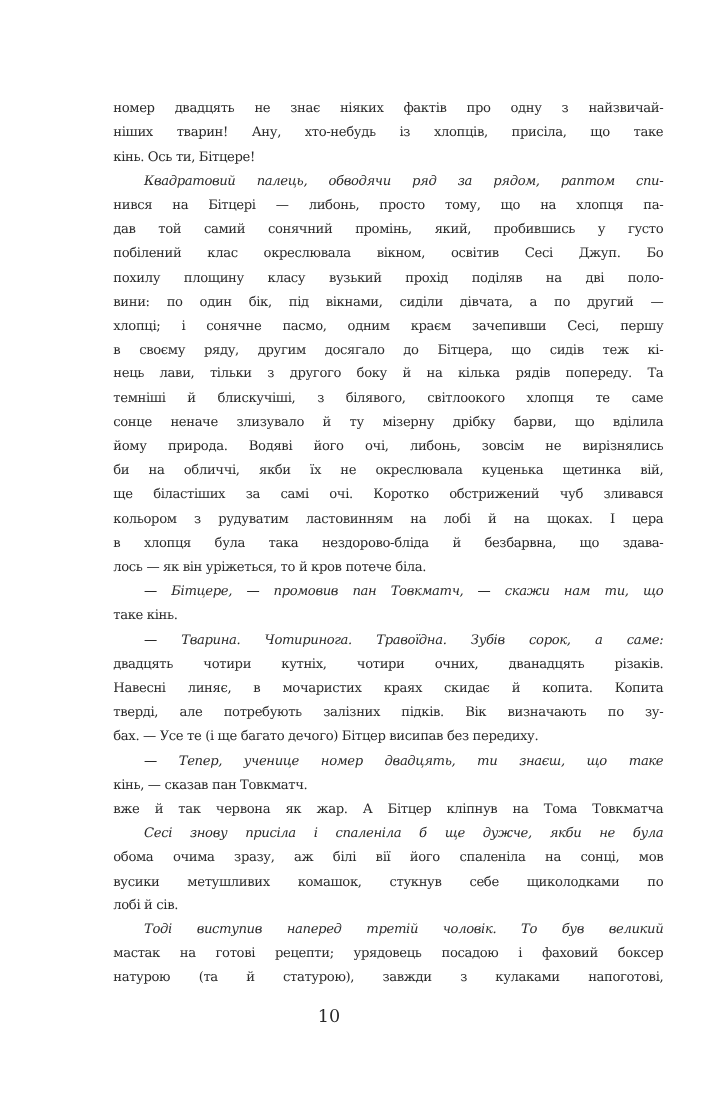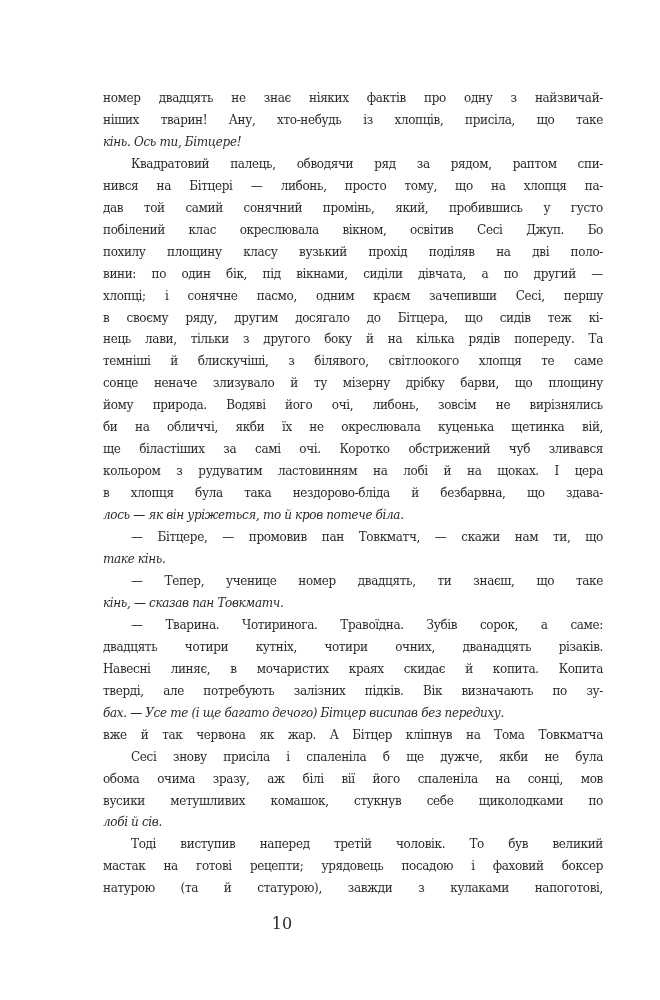--- a/index.html
+++ b/index.html
@@ -7,25 +7,26 @@
     width: 660px; height: 1000px; background: #ffffff; position: relative; overflow: hidden;
     font-family: "DejaVu Serif", "Liberation Serif", serif; color: #2a2a2a;
   }
   .page-text {
     position: absolute; left: 103px; top: 88px; width: 500px;
     font-size: 12px; line-height: 21.95px; text-align: justify;
     letter-spacing: -0.35px;
   }
   .page-text p { margin: 0; }
   .line { display: block; text-align: justify; text-align-last: justify; white-space: nowrap; }
-  .line.last { text-align-last: left; font-style: italic; }
-  .indent { padding-left: 28px; }
+  .line.last { text-align-last: left; }
+  .indent { padding-left: 28px; font-style: italic; }
   .page-number {
     position: absolute; top: 914px; left: 0; width: 564px; text-align: center;
     font-size: 16px;
+    padding-left: 17px;
   }
 </style>
 </head>
 <body>
 
 <div class="page-text" id="body">
     <p>
       <span class="line">номер двадцять не знає ніяких фактів про одну з найзвичай-</span>
       <span class="line">ніших тварин! Ану, хто-небудь із хлопців, присіла, що таке</span>
       <span class="line last">кінь. Ось ти, Бітцере!</span>
@@ -34,42 +35,42 @@
       <span class="line indent">Квадратовий палець, обводячи ряд за рядом, раптом спи-</span>
       <span class="line">нився на Бітцері — либонь, просто тому, що на хлопця па-</span>
       <span class="line">дав той самий сонячний промінь, який, пробившись у густо</span>
       <span class="line">побілений клас окреслювала вікном, освітив Сесі Джуп. Бо</span>
       <span class="line">похилу площину класу вузький прохід поділяв на дві поло-</span>
       <span class="line">вини: по один бік, під вікнами, сиділи дівчата, а по другий —</span>
       <span class="line">хлопці; і сонячне пасмо, одним краєм зачепивши Сесі, першу</span>
       <span class="line">в своєму ряду, другим досягало до Бітцера, що сидів теж кі-</span>
       <span class="line">нець лави, тільки з другого боку й на кілька рядів попереду. Та</span>
       <span class="line">темніші й блискучіші, з білявого, світлоокого хлопця те саме</span>
-      <span class="line">сонце неначе злизувало й ту мізерну дрібку барви, що площину</span>
+      <span class="line">сонце неначе злизувало й ту мізерну дрібку барви, що вділила</span>
       <span class="line">йому природа. Водяві його очі, либонь, зовсім не вирізнялись</span>
       <span class="line">би на обличчі, якби їх не окреслювала куценька щетинка вій,</span>
       <span class="line">ще біластіших за самі очі. Коротко обстрижений чуб зливався</span>
       <span class="line">кольором з рудуватим ластовинням на лобі й на щоках. І цера</span>
       <span class="line">в хлопця була така нездорово-бліда й безбарвна, що здава-</span>
       <span class="line last">лось — як він уріжеться, то й кров потече біла.</span>
     </p>
     <p>
       <span class="line indent">— Бітцере, — промовив пан Товкматч, — скажи нам ти, що</span>
       <span class="line last">таке кінь.</span>
     </p>
     <p>
-      <span class="line indent">— Тепер, ученице номер двадцять, ти знаєш, що таке</span>
-      <span class="line last">кінь, — сказав пан Товкматч.</span>
-    </p>
-    <p>
       <span class="line indent">— Тварина. Чотиринога. Травоїдна. Зубів сорок, а саме:</span>
       <span class="line">двадцять чотири кутніх, чотири очних, дванадцять різаків.</span>
       <span class="line">Навесні линяє, в мочаристих краях скидає й копита. Копита</span>
       <span class="line">тверді, але потребують залізних підків. Вік визначають по зу-</span>
       <span class="line last">бах. — Усе те (і ще багато дечого) Бітцер висипав без передиху.</span>
+    </p>
+    <p>
+      <span class="line indent">— Тепер, ученице номер двадцять, ти знаєш, що таке</span>
+      <span class="line last">кінь, — сказав пан Товкматч.</span>
     </p>
     <p>
       <span class="line">вже й так червона як жар. А Бітцер кліпнув на Тома Товкматча</span>
       <span class="line indent">Сесі знову присіла і спаленіла б ще дужче, якби не була</span>
       <span class="line">обома очима зразу, аж білі вії його спаленіла на сонці, мов</span>
       <span class="line">вусики метушливих комашок, стукнув себе щиколодками по</span>
       <span class="line last">лобі й сів.</span>
     </p>
     <p>
       <span class="line indent">Тоді виступив наперед третій чоловік. То був великий</span>

